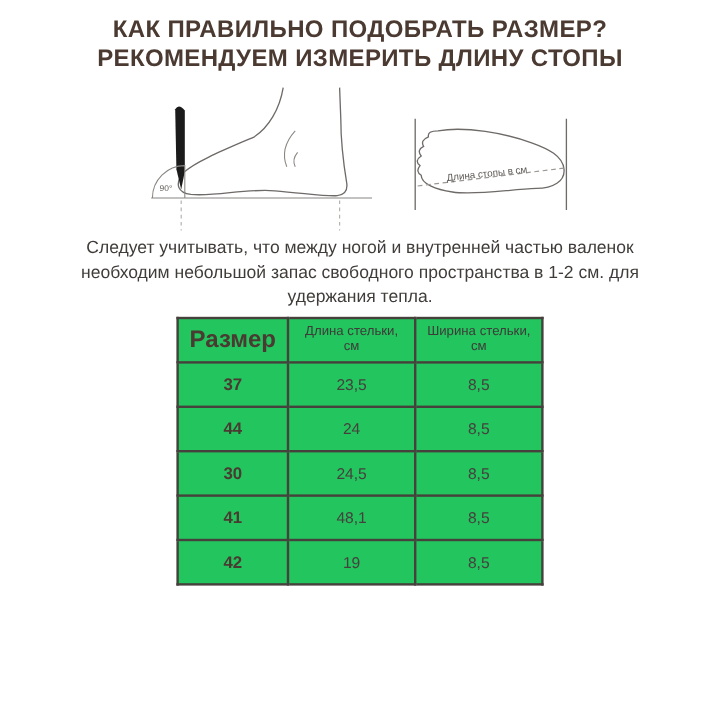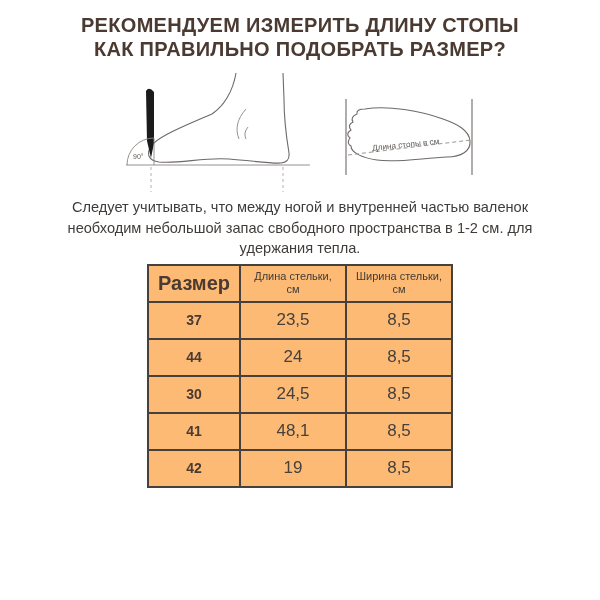--- a/index.html
+++ b/index.html
@@ -17,36 +17,36 @@
            margin:6px 0 4px; height:122px; }
   .illo-left  { width:192px; height:122px; }
   .illo-right { width:134px; height:84px; margin-top:26px; }
   .sketch { stroke:#6e6a68; fill:none; stroke-width:1.1; }
   .sketch-thin { stroke:#8a8683; fill:none; stroke-width:0.9; }
   .dashed { stroke:#b5b2af; stroke-width:1; stroke-dasharray:3 3; fill:none; }
   .meas-dash { stroke:#9b9794; stroke-width:1; stroke-dasharray:4 3; fill:none; }
   .svg-label { font-family:"Liberation Sans", sans-serif; fill:#5c5855; }
 
   table.sizes { border-collapse:collapse; margin:5px auto 0; }
-  .sizes th, .sizes td { border:2px solid #46413c; background:#fdba74; }
+  .sizes th, .sizes td { border:2px solid #46413c; background:#22c55e; }
   .sizes th { width:88px; height:31px; vertical-align:middle; }
   .sizes td { width:88px; height:33px; vertical-align:middle; }
   .sizes th.size-h { font-size:20px; font-weight:bold; color:#4a3a31; }
   .sizes th.col-h  { font-size:11px; font-weight:normal; color:#3f3b38; line-height:1.2; padding:2px 8px; }
   .sizes td.size-c { font-size:14px; font-weight:bold; color:#4a3a31; }
-  .sizes td.val-c  { font-size:17px; color:#46413d; }
+  .sizes td.val-c  { font-size:13px; color:#46413d; }
 </style>
 </head>
 <body>
 
 <div class="page">
 
   <h1 class="title">
+    <span>КАК ПРАВИЛЬНО ПОДОБРАТЬ РАЗМЕР?</span>
     <span>РЕКОМЕНДУЕМ ИЗМЕРИТЬ ДЛИНУ СТОПЫ</span>
-    <span>КАК ПРАВИЛЬНО ПОДОБРАТЬ РАЗМЕР?</span>
   </h1>
 
 
   <div class="illos">
 
     <svg class="illo-left" viewBox="0 0 192 122" xmlns="http://www.w3.org/2000/svg">
 
       <line class="sketch-thin" x1="2" y1="94" x2="186" y2="94"></line>
 
       <path class="sketch" d="M 112 2 C 109 20, 100 35, 88 43 C 65 53, 40 63, 30 72 Q 23 79, 25 85 Q 27 90, 35 91 C 56 93, 80 86, 105 88 C 130 90, 150 93, 157 92 Q 166 91, 165 82 C 163 70, 160 50, 160 28 L 159 2"></path>

